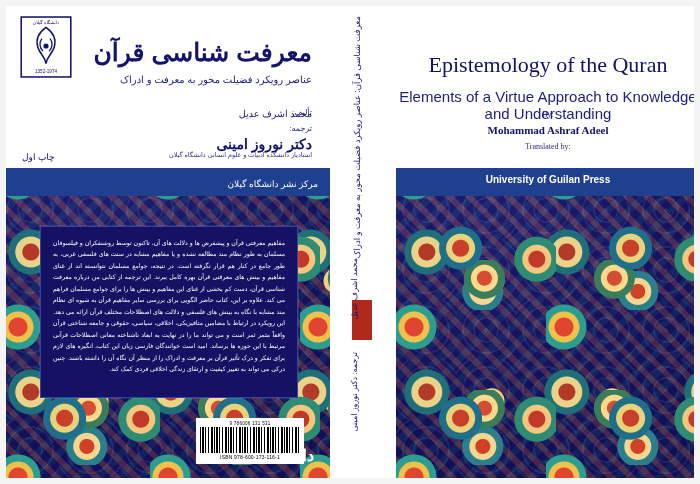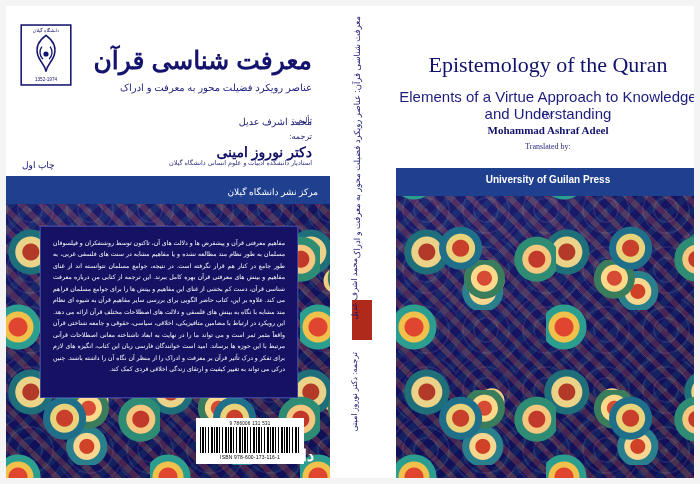--- a/index.html
+++ b/index.html
@@ -82,21 +82,21 @@
   .back-cover {
     position: absolute;
     left: 6px; top: 0;
     width: 324px; height: 484px;
   }
   .back-top-white {
     position: absolute; left: 0; top: 0; width: 324px; height: 196px;
     background: #ffffff;
   }
   .back-title-block {
-    position: absolute; left: 0; top: 8px; width: 324px; height: 248px;
+    position: absolute; left: 0; top: 0; width: 324px; height: 248px;
     color: #1b1b7a;
     text-align: right;
     direction: rtl;
   }
   .ribbon {
     position: absolute; left: 0; top: 168px; width: 324px; height: 28px;
     background: #1f3f8f;
   }
   .ribbon-text {
     position: absolute; right: 12px; top: 173px;

